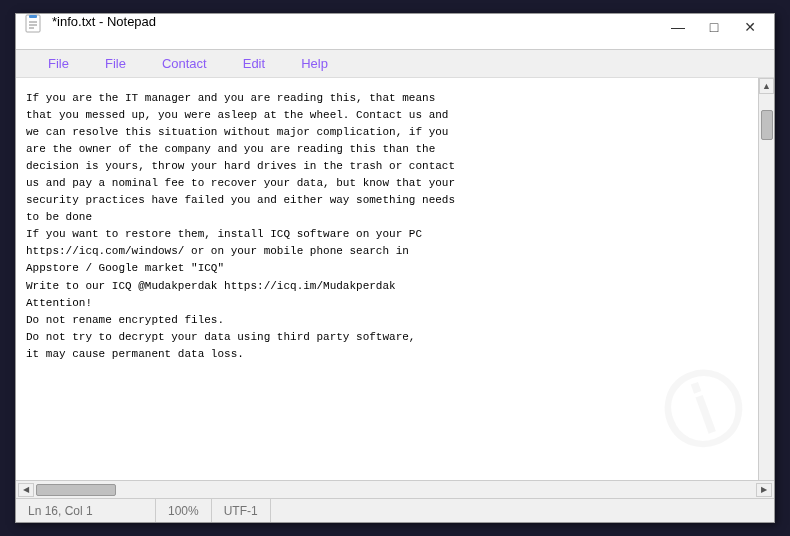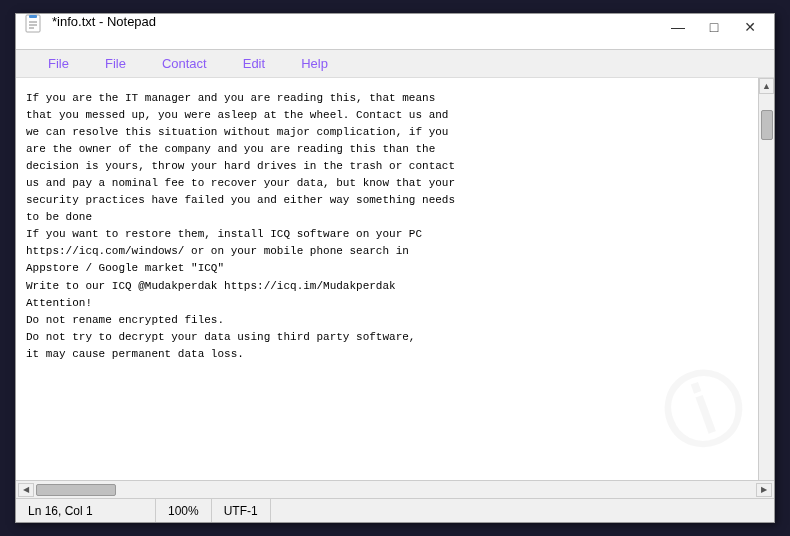--- a/index.html
+++ b/index.html
@@ -154,21 +154,21 @@
       white-space: nowrap;
     }
 
     .status-bar {
       height: 24px;
       background: #f0f0f0;
       border-top: 1px solid #ccc;
       display: flex;
       align-items: center;
       font-size: 12px;
-      color: #000000;
+      color: #737373;
     }
 
     .status-section {
       padding: 0 12px;
       border-right: 1px solid #ccc;
       height: 100%;
       display: flex;
       align-items: center;
       white-space: nowrap;
     }

